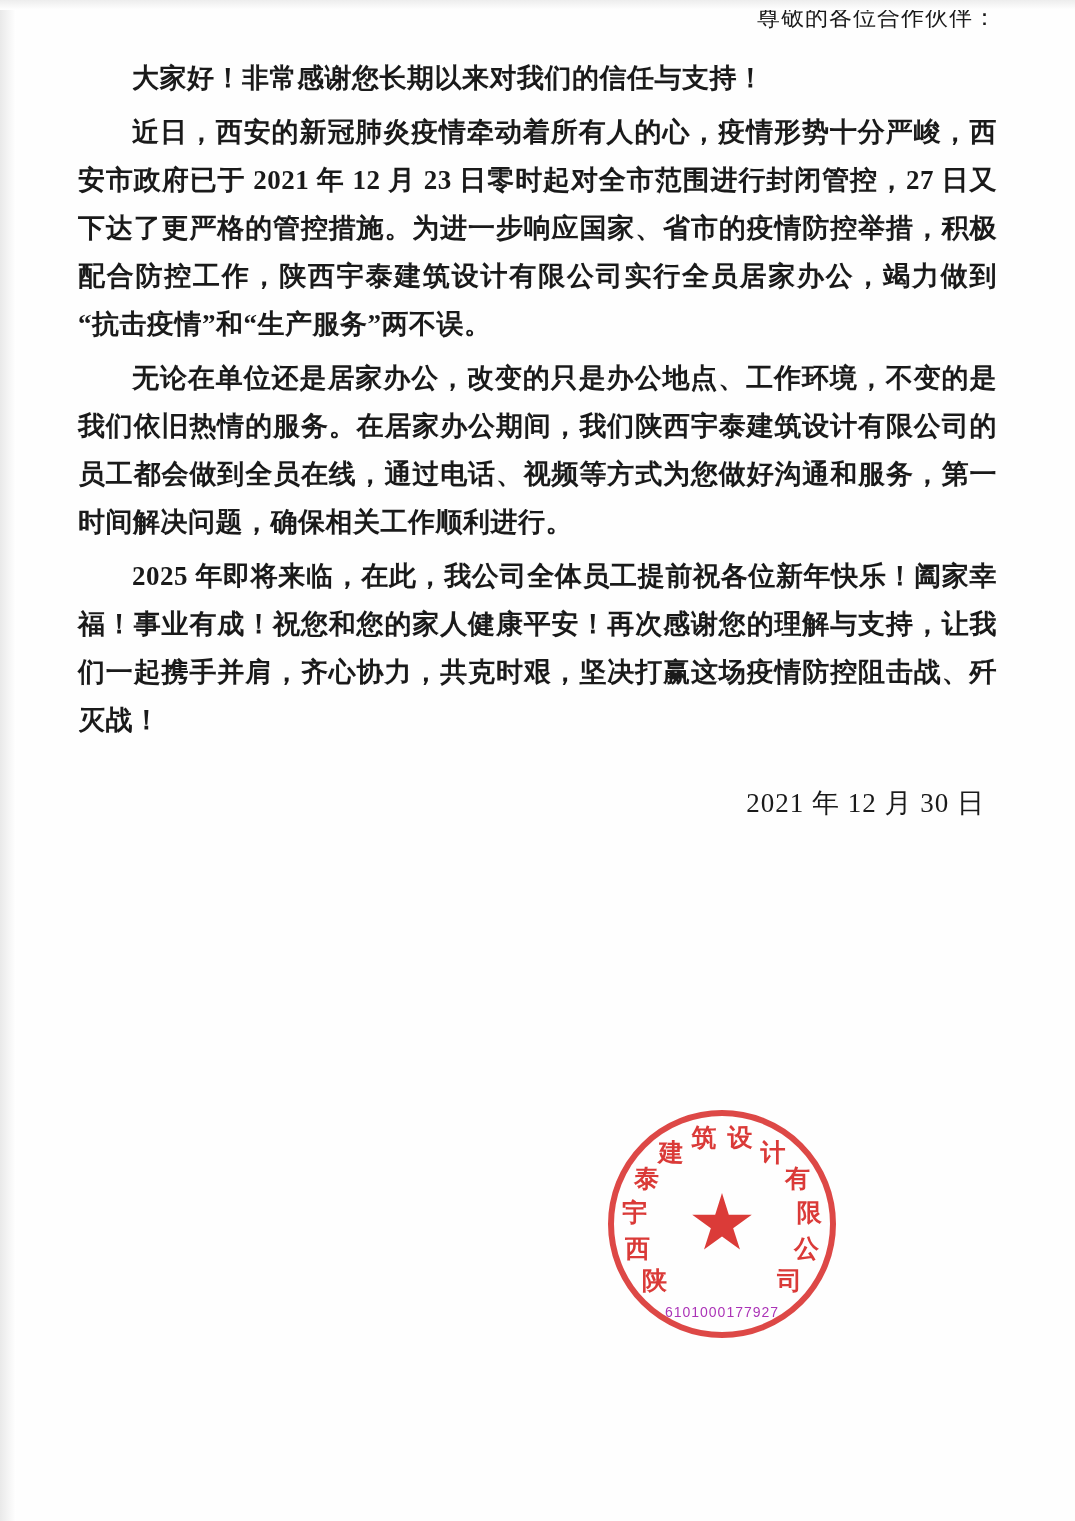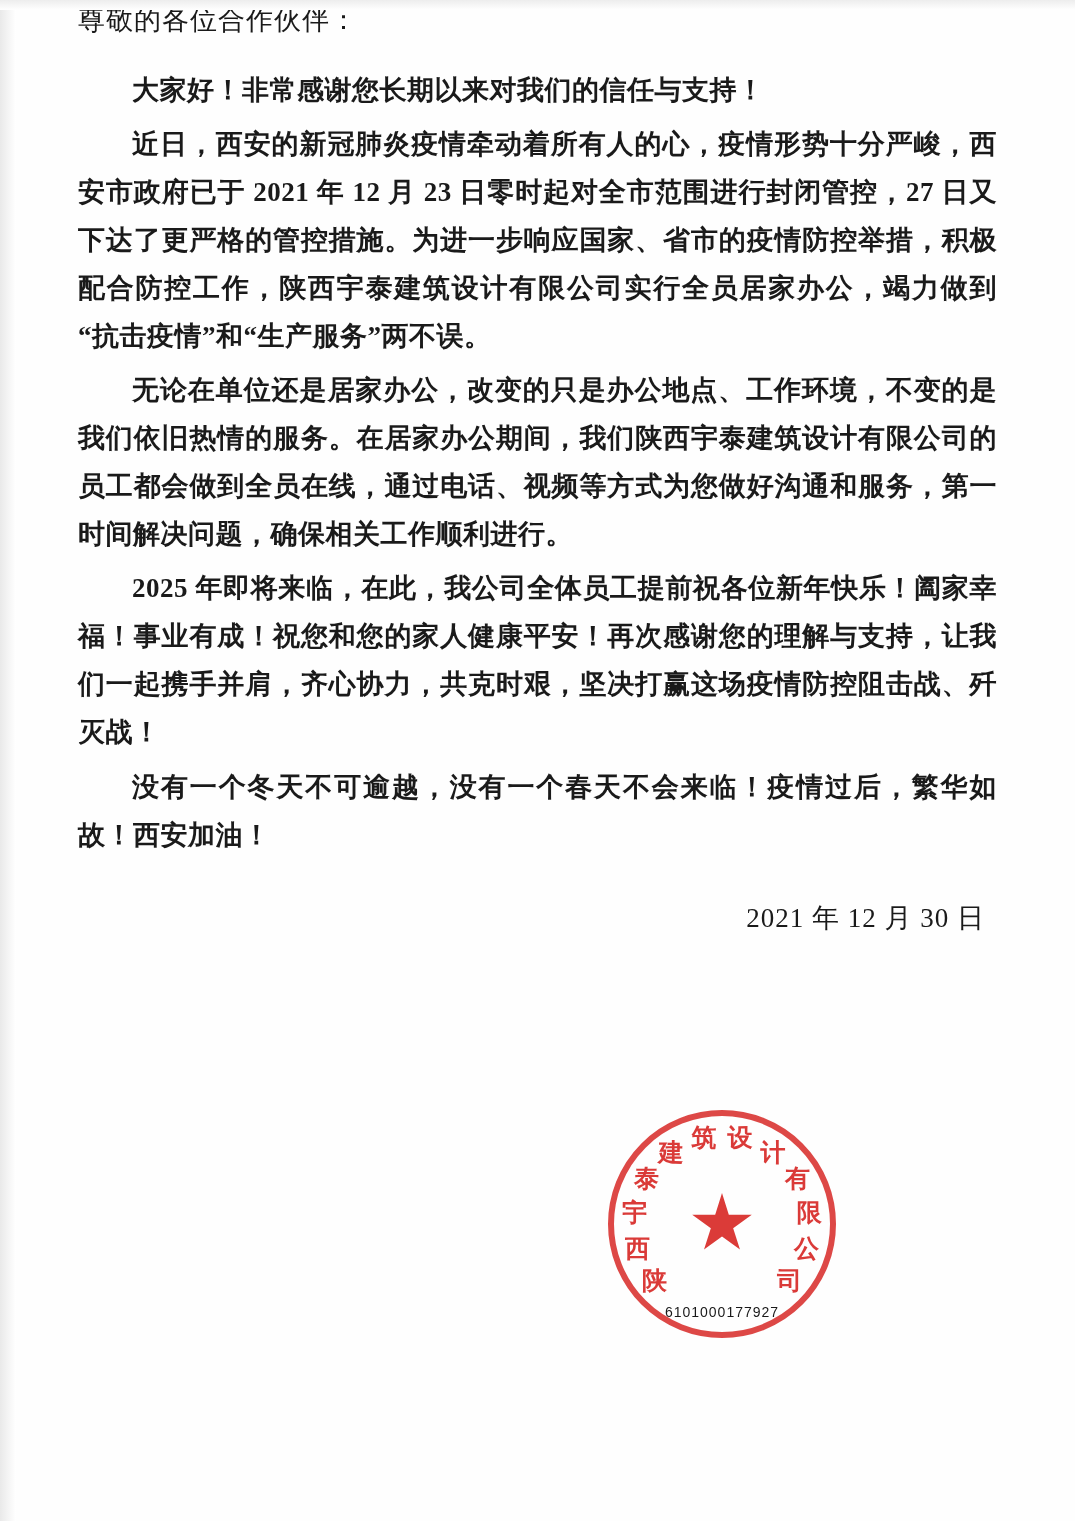--- a/index.html
+++ b/index.html
@@ -26,24 +26,25 @@
   .doc-title {
     text-align: center;
     font-size: 30px;
     font-weight: bold;
     letter-spacing: 2px;
     margin-top: 98px;
     margin-bottom: 34px;
     font-family: "Liberation Serif", "DejaVu Serif", serif;
   }
   .salutation {
-    font-size: 27px;
+    font-size: 23px;
     line-height: 1.55;
-    margin: 0 0 24px 0;
+    margin: 0 0 18px 0;
     letter-spacing: 1px;
+    text-align: right;
   }
   .para {
     font-size: 27px;
     line-height: 1.78;
     text-indent: 2em;
     margin: 0 0 6px 0;
     letter-spacing: 0.5px;
     text-align: justify;
     text-justify: inter-ideograph;
     font-weight: bold;
@@ -103,21 +104,21 @@
     transform-origin: 0 0;
     white-space: nowrap;
   }
   .seal-bottom {
     position: absolute;
     left: 0;
     bottom: 18px;
     width: 100%;
     text-align: center;
     font-size: 14px;
-    color: #000000;
+    color: #a21caf;
     opacity: 0.9;
     letter-spacing: 1px;
     font-family: "Liberation Sans", sans-serif;
   }
   .edge-shade-left {
     position: absolute;
     left: 0; top: 0;
     width: 16px; height: 100%;
     background: linear-gradient(to right, #e9e9e9, #ffffff);
   }
@@ -135,21 +136,20 @@
   <div class="edge-shade-left"></div>
   <div class="edge-shade-top"></div>
 
 
   <p class="salutation">尊敬的各位合作伙伴：</p>
 
   <p class="para">大家好！非常感谢您长期以来对我们的信任与支持！</p>
   <p class="para">近日，西安的新冠肺炎疫情牵动着所有人的心，疫情形势十分严峻，西安市政府已于 2021 年 12 月 23 日零时起对全市范围进行封闭管控，27 日又下达了更严格的管控措施。为进一步响应国家、省市的疫情防控举措，积极配合防控工作，陕西宇泰建筑设计有限公司实行全员居家办公，竭力做到 “抗击疫情”和“生产服务”两不误。</p>
   <p class="para">无论在单位还是居家办公，改变的只是办公地点、工作环境，不变的是我们依旧热情的服务。在居家办公期间，我们陕西宇泰建筑设计有限公司的员工都会做到全员在线，通过电话、视频等方式为您做好沟通和服务，第一时间解决问题，确保相关工作顺利进行。</p>
   <p class="para">2025 年即将来临，在此，我公司全体员工提前祝各位新年快乐！阖家幸福！事业有成！祝您和您的家人健康平安！再次感谢您的理解与支持，让我们一起携手并肩，齐心协力，共克时艰，坚决打赢这场疫情防控阻击战、歼灭战！</p>
-  <p class="para">没有一个冬天不可逾越，没有一个春天不会来临！疫情过后，繁华如故！西安加油！</p>
 
   <div class="signature-block">
     <div class="sign-line">2021 年 12 月 30 日</div>
   </div>
 
   <div class="seal">
     <div class="seal-ring"></div>
     <div class="seal-star"></div>
     <div class="seal-text-top" id="seal-arc">
         <span class="seal-char" style="transform: rotate(-130deg) translate(0px, -88px) rotate(130deg) translate(-50%, -50%);">陕</span>

